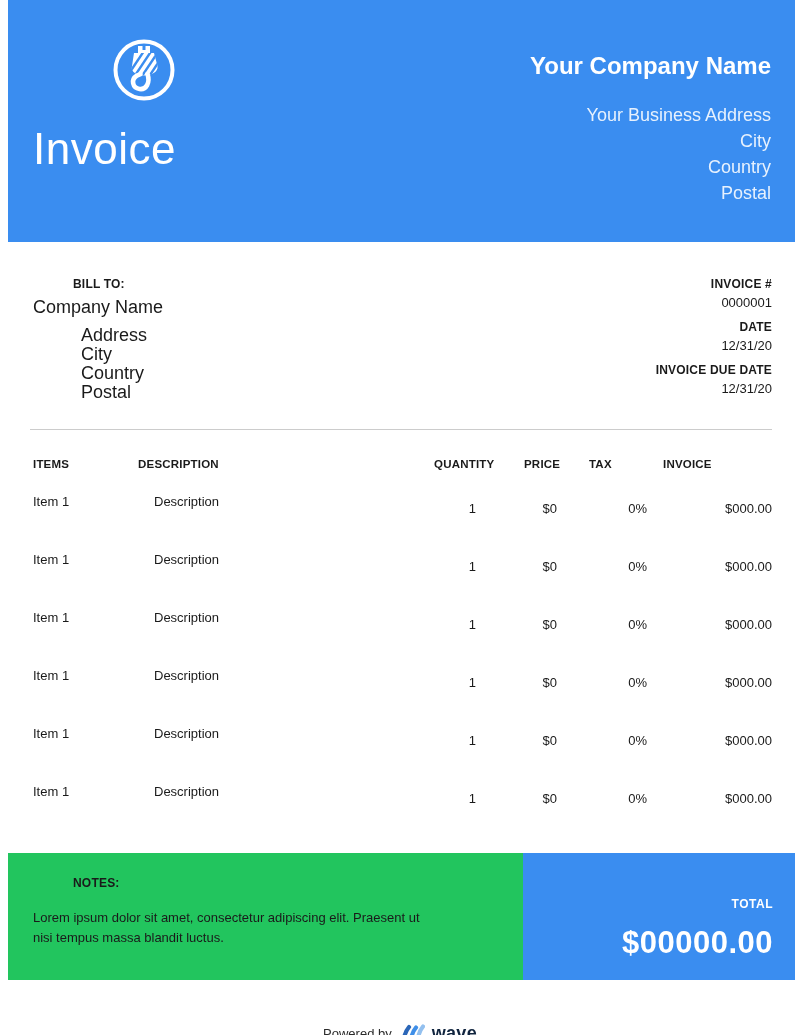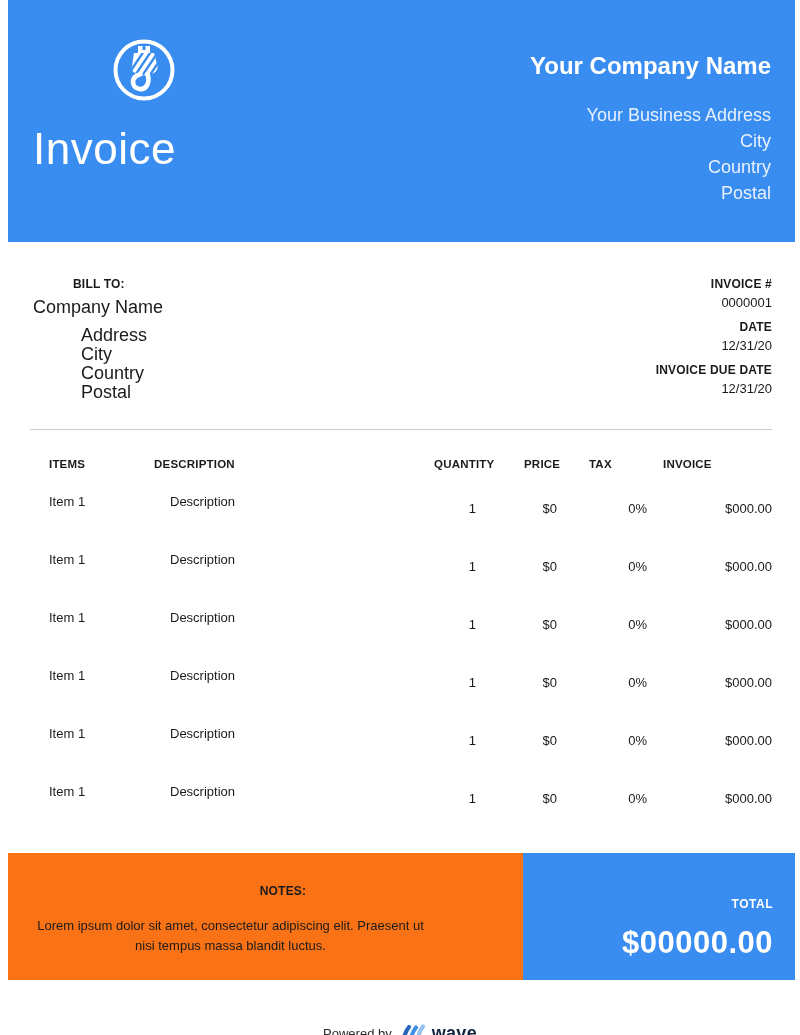--- a/index.html
+++ b/index.html
@@ -63,21 +63,21 @@
   .meta-pair { margin-bottom: 7px; }
   .meta-value { font-size: 13px; line-height: 19px; }
 
   .divider {
     margin: 24px 28px 0 30px;
     border-top: 1px solid #cccccc;
     height: 0;
   }
 
   
-  .items-table { margin-top: 28px; padding: 0 28px 0 49px; }
+  .items-table { margin-top: 28px; padding: 0 28px 0 33px; }
   .tgrid {
     display: grid;
     grid-template-columns: 105px 1fr 90px 65px 74px 109px;
   }
   .th {
     font-size: 11.5px;
     font-weight: 700;
     letter-spacing: 0.2px;
   }
   .t-right { text-align: left; }
@@ -86,23 +86,22 @@
   .td.num { padding-top: 21px; text-align: right; }
 
   
   .summary-band {
     margin: 35px 5px 0 8px;
     height: 127px;
     display: flex;
   }
   .notes-box {
     flex: 1;
-    background: #f97316;
-    padding: 30px 30px 0 25px;
-    text-align: center;
+    background: #22c55e;
+    padding: 22px 30px 0 25px;
   }
   .notes-text {
     margin-top: 16px;
     font-size: 13px;
     line-height: 20px;
     max-width: 395px;
     color: #1a1a1a;
   }
   .total-box {
     width: 272px;

